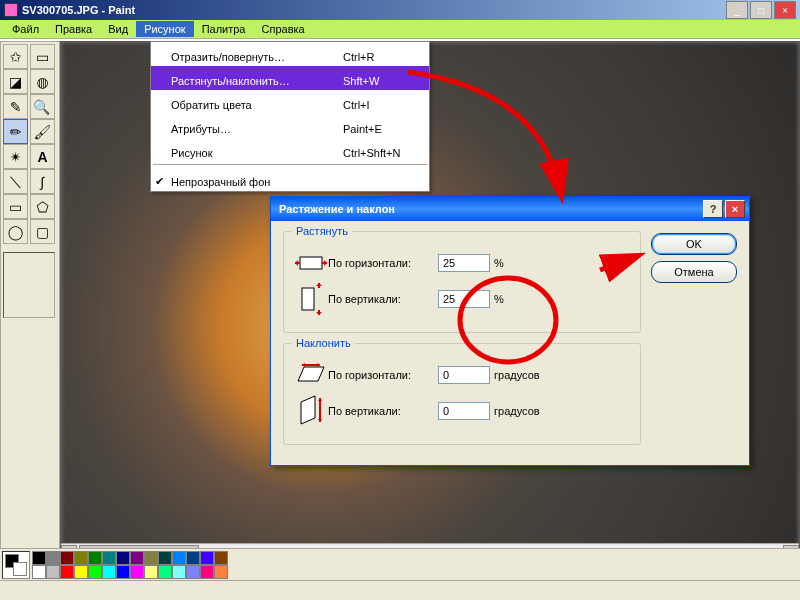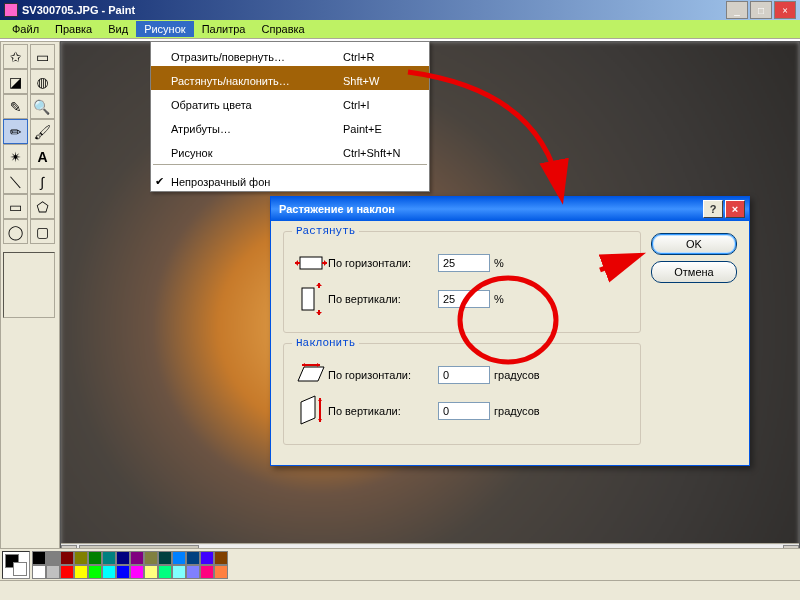--- a/index.html
+++ b/index.html
@@ -95,21 +95,21 @@
     z-index:5;
   }
   .ddi {
     display:flex; align-items:flex-end;
     padding:7px 6px 3px 20px;
     position:relative;
     height:24px;
   }
   .ddi .lbl { flex:1; }
   .ddi .sc { color:#000; text-align:left; min-width:80px; }
-  .ddi.hl { background:#a16207; color:#fff; }
+  .ddi.hl { background:#6d28d9; color:#fff; }
   .ddi.hl .sc { color:#fff; }
   .ddsep { height:1px; background:#aca899; margin:2px 2px; }
   .ddi .check { position:absolute; left:4px; }
   .dialog {
     position:absolute;
     top:196px; left:270px;
     width:480px;
     background:#ece9d8;
     border:1px solid #0054e3;
     box-shadow:3px 3px 6px rgba(0,0,0,0.4);
@@ -142,21 +142,20 @@
     border:1px solid #d0c8b8;
     border-radius:3px;
     padding:10px 10px 12px 10px;
     margin-bottom:10px;
     position:relative;
   }
   .fieldset .legend {
     position:absolute; top:-7px; left:8px;
     background:#ece9d8; padding:0 4px;
     color:#0046d5;
-    font-family:Liberation Mono, monospace;
   }
   .frow {
     display:flex; align-items:center;
     margin:6px 0;
   }
   .ficon {
     width:34px; height:30px;
     display:flex; align-items:center; justify-content:center;
   }
   .flabel { width:110px; }

